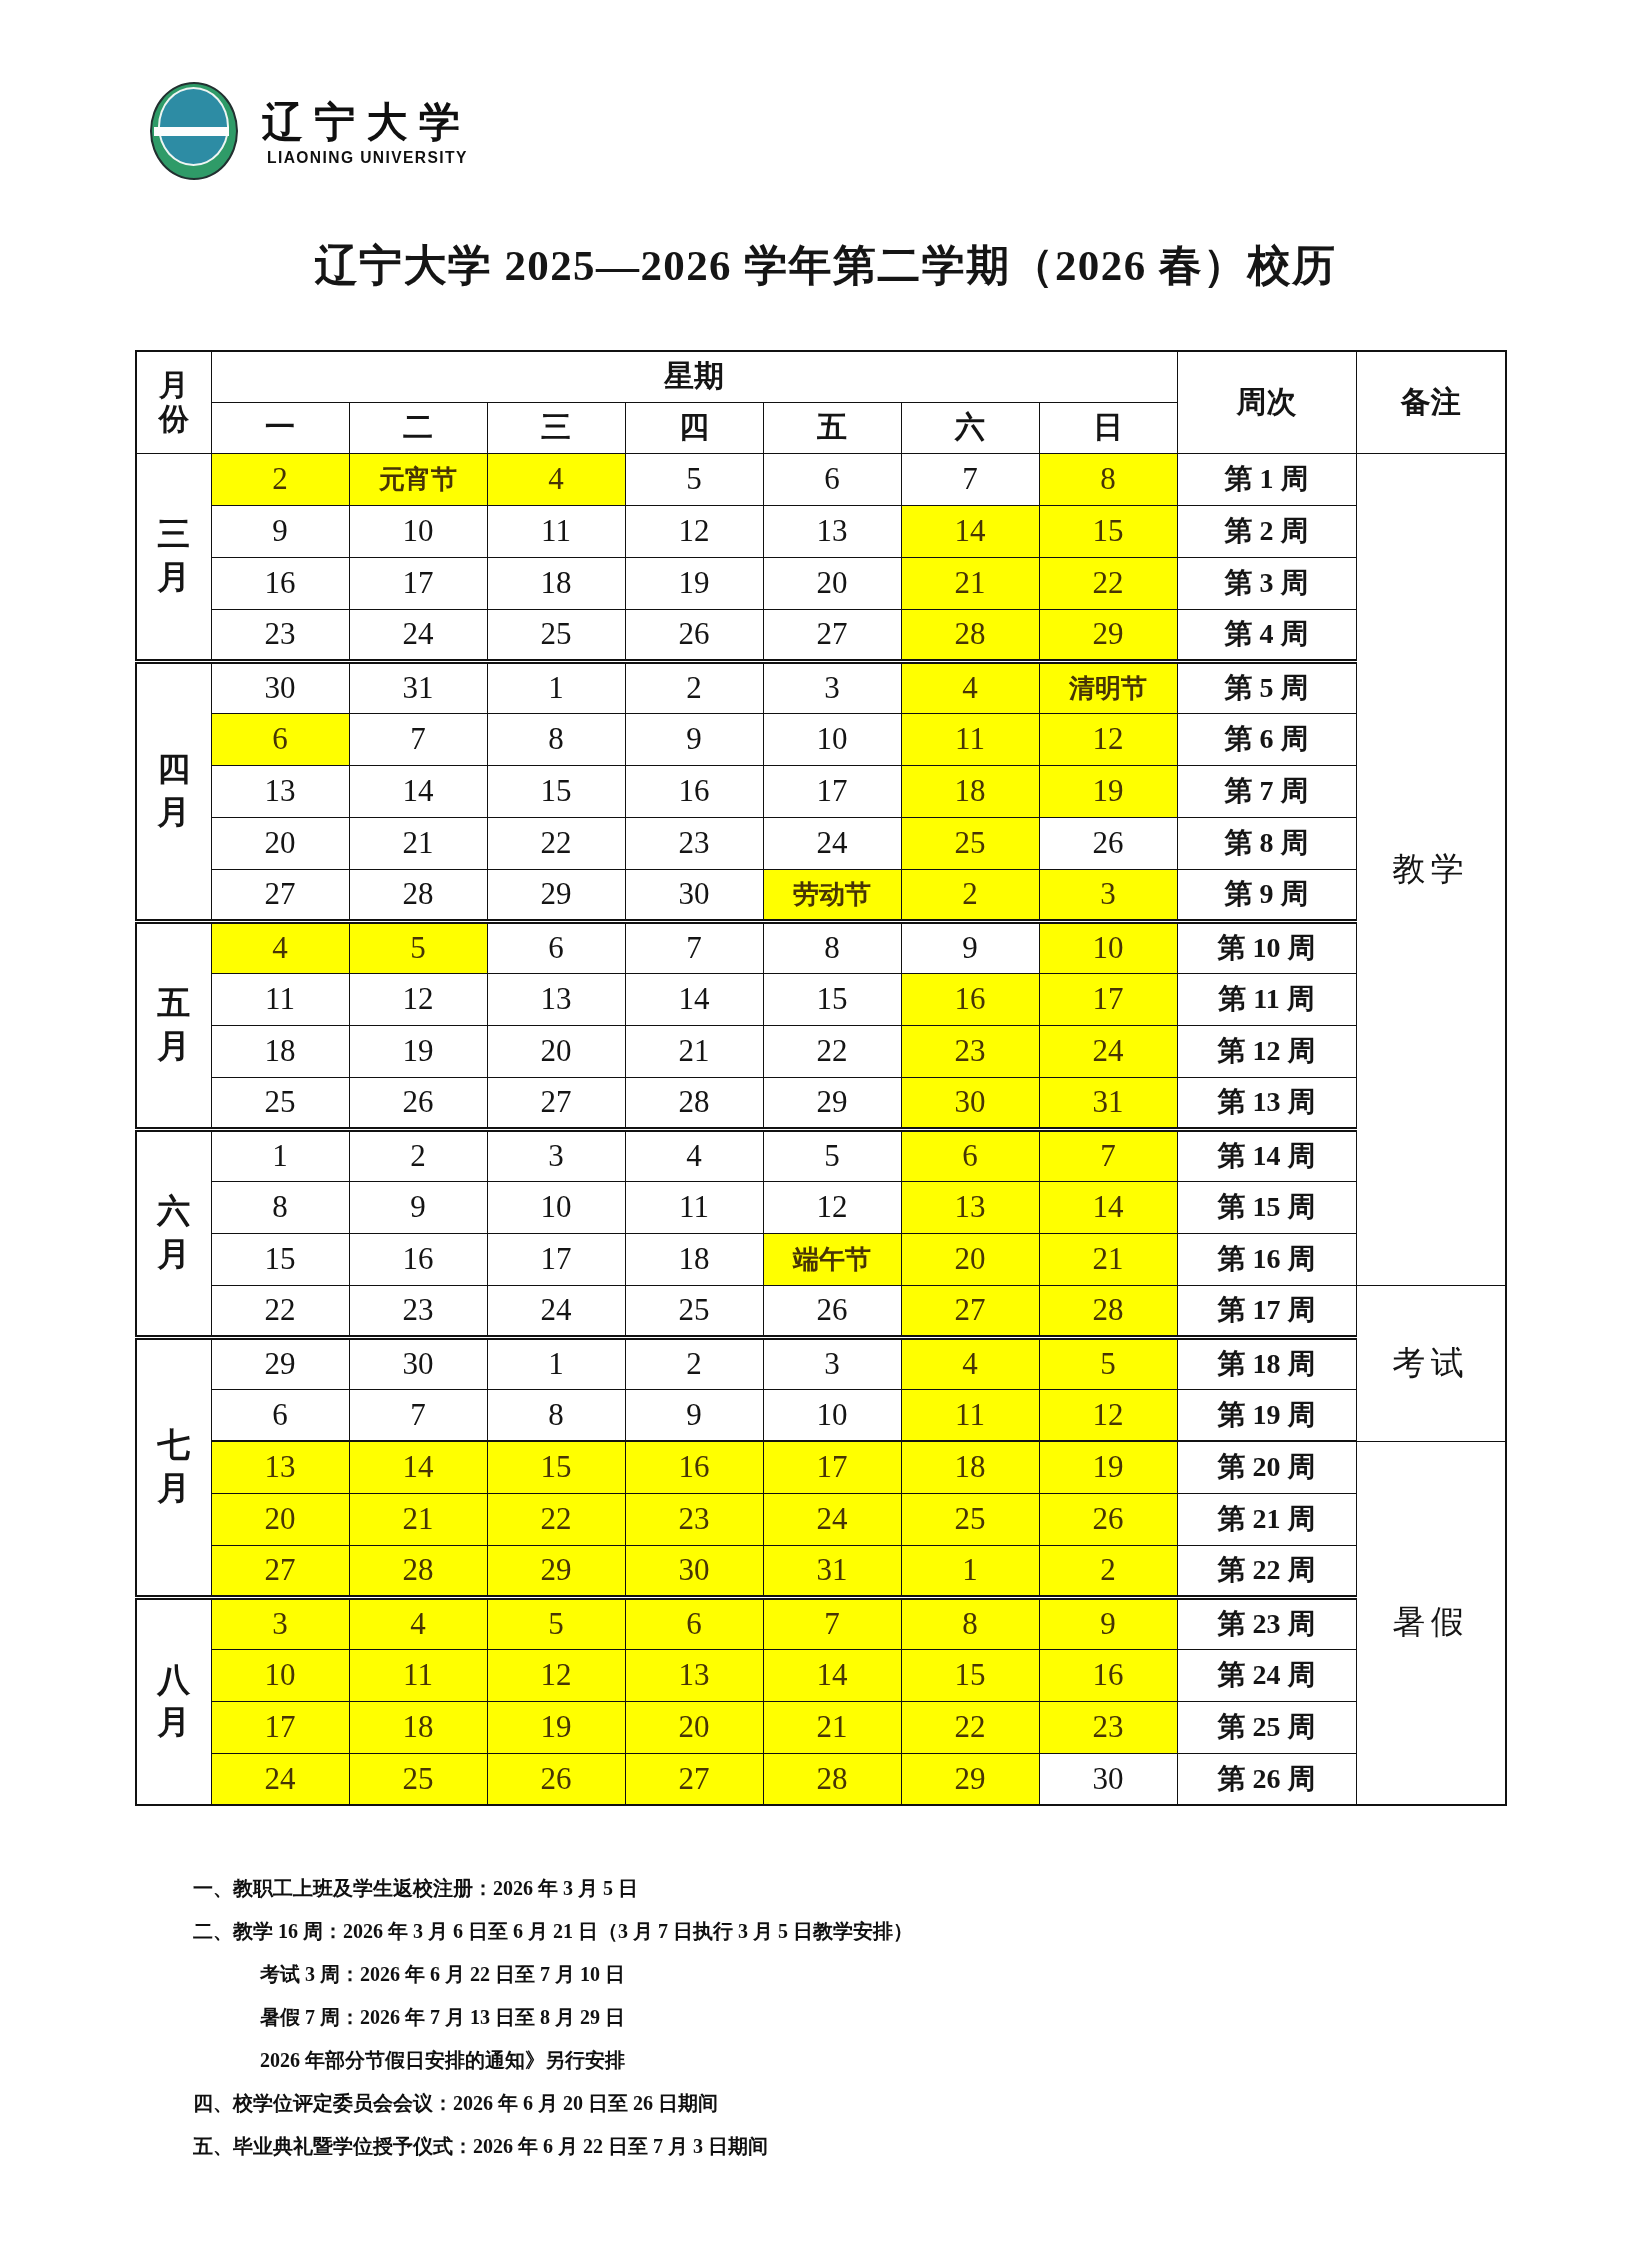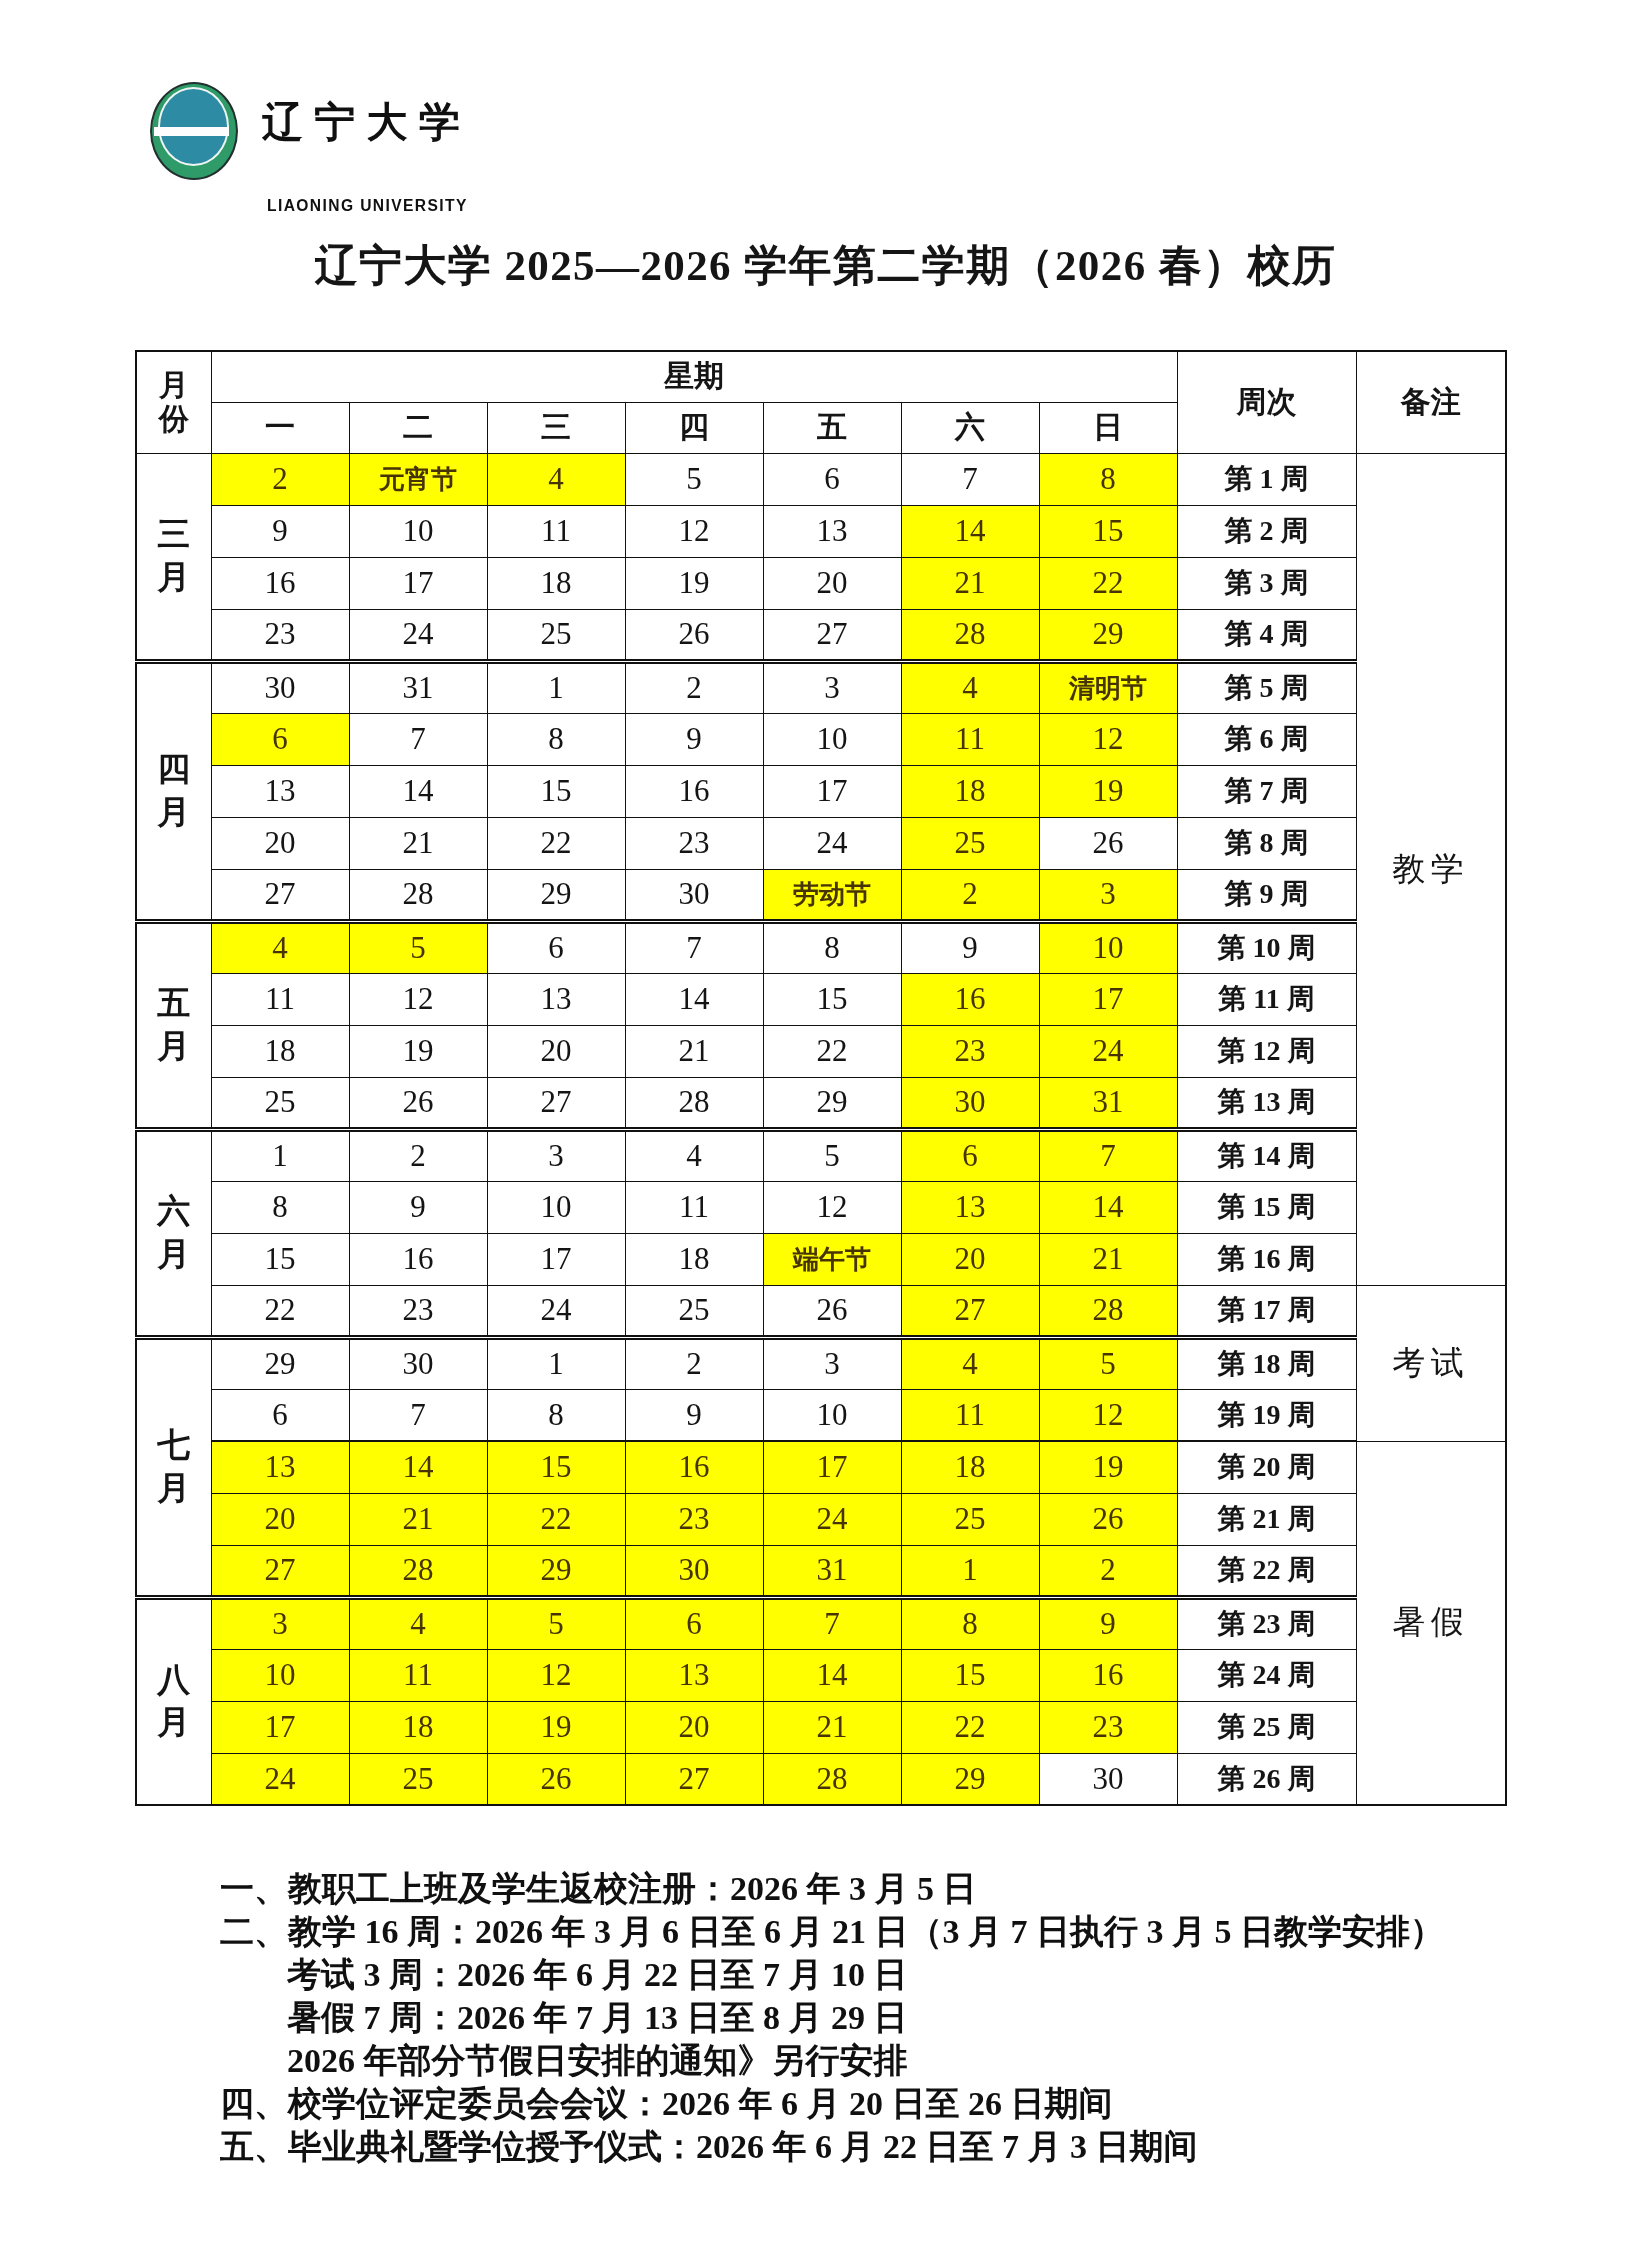--- a/index.html
+++ b/index.html
@@ -22,21 +22,20 @@
   }
   .logo-band { position:absolute; left:2.1px; top:43px; width:75px; height:9.2px; background:#fdfdfd; }
   .logo-cn {
     position:absolute; left:113px; top:15.6px; font-size:41px; font-weight:700;
     letter-spacing:11.3px; white-space:nowrap; color:#101010;
   }
   .logo-en {
     position:absolute; left:118px; top:70px; font-size:15.6px; font-weight:700;
     letter-spacing:1.4px; white-space:nowrap; color:#101010;
     font-family:"Liberation Sans","DejaVu Sans",sans-serif;
-    margin-top:48px;
   }
   
   .page-title {
     position:absolute; left:4px; top:237px; width:100%; text-align:center;
     font-size:43px; font-weight:700; letter-spacing:1.4px; white-space:nowrap;
   }
   
   table.cal {
     position:absolute; left:135px; top:350px; width:1372px;
     border-collapse:collapse; table-layout:fixed;
@@ -57,21 +56,21 @@
   td.day.hl { background:var(--hl,#ffff00); color:var(--hlt,#473405); }
   td.day.holiday { font-size:26px; font-weight:700;margin-left:27px; }
   td.weekno { font-size:28px; font-weight:700; }
   td.remark {
     font-size:33px; font-weight:400; letter-spacing:5.7px;
     border-top:2.8px solid #111; border-bottom:2.8px solid #111;
   }
   tr.m-end td.day, tr.m-end td.weekno { border-bottom:5px double #111; }
   tr.r-end td.day, tr.r-end td.weekno { border-bottom:2.8px solid #111; }
   
-  .notes { position:absolute; left:220px; top:1867px; font-size:34px; font-weight:700; color:#101010; }
+  .notes { position:absolute; left:193px; top:1867px; font-size:20px; font-weight:700; color:#101010; }
   .note-line { height:43px; line-height:43px; white-space:nowrap; }
   .note-line.indent { padding-left:67px; }
 </style>
 </head>
 <body>
 
 <div class="logo-wrap">
   <div class="logo-oval">
     <div class="logo-inner"></div>
     <div class="logo-band"></div>

